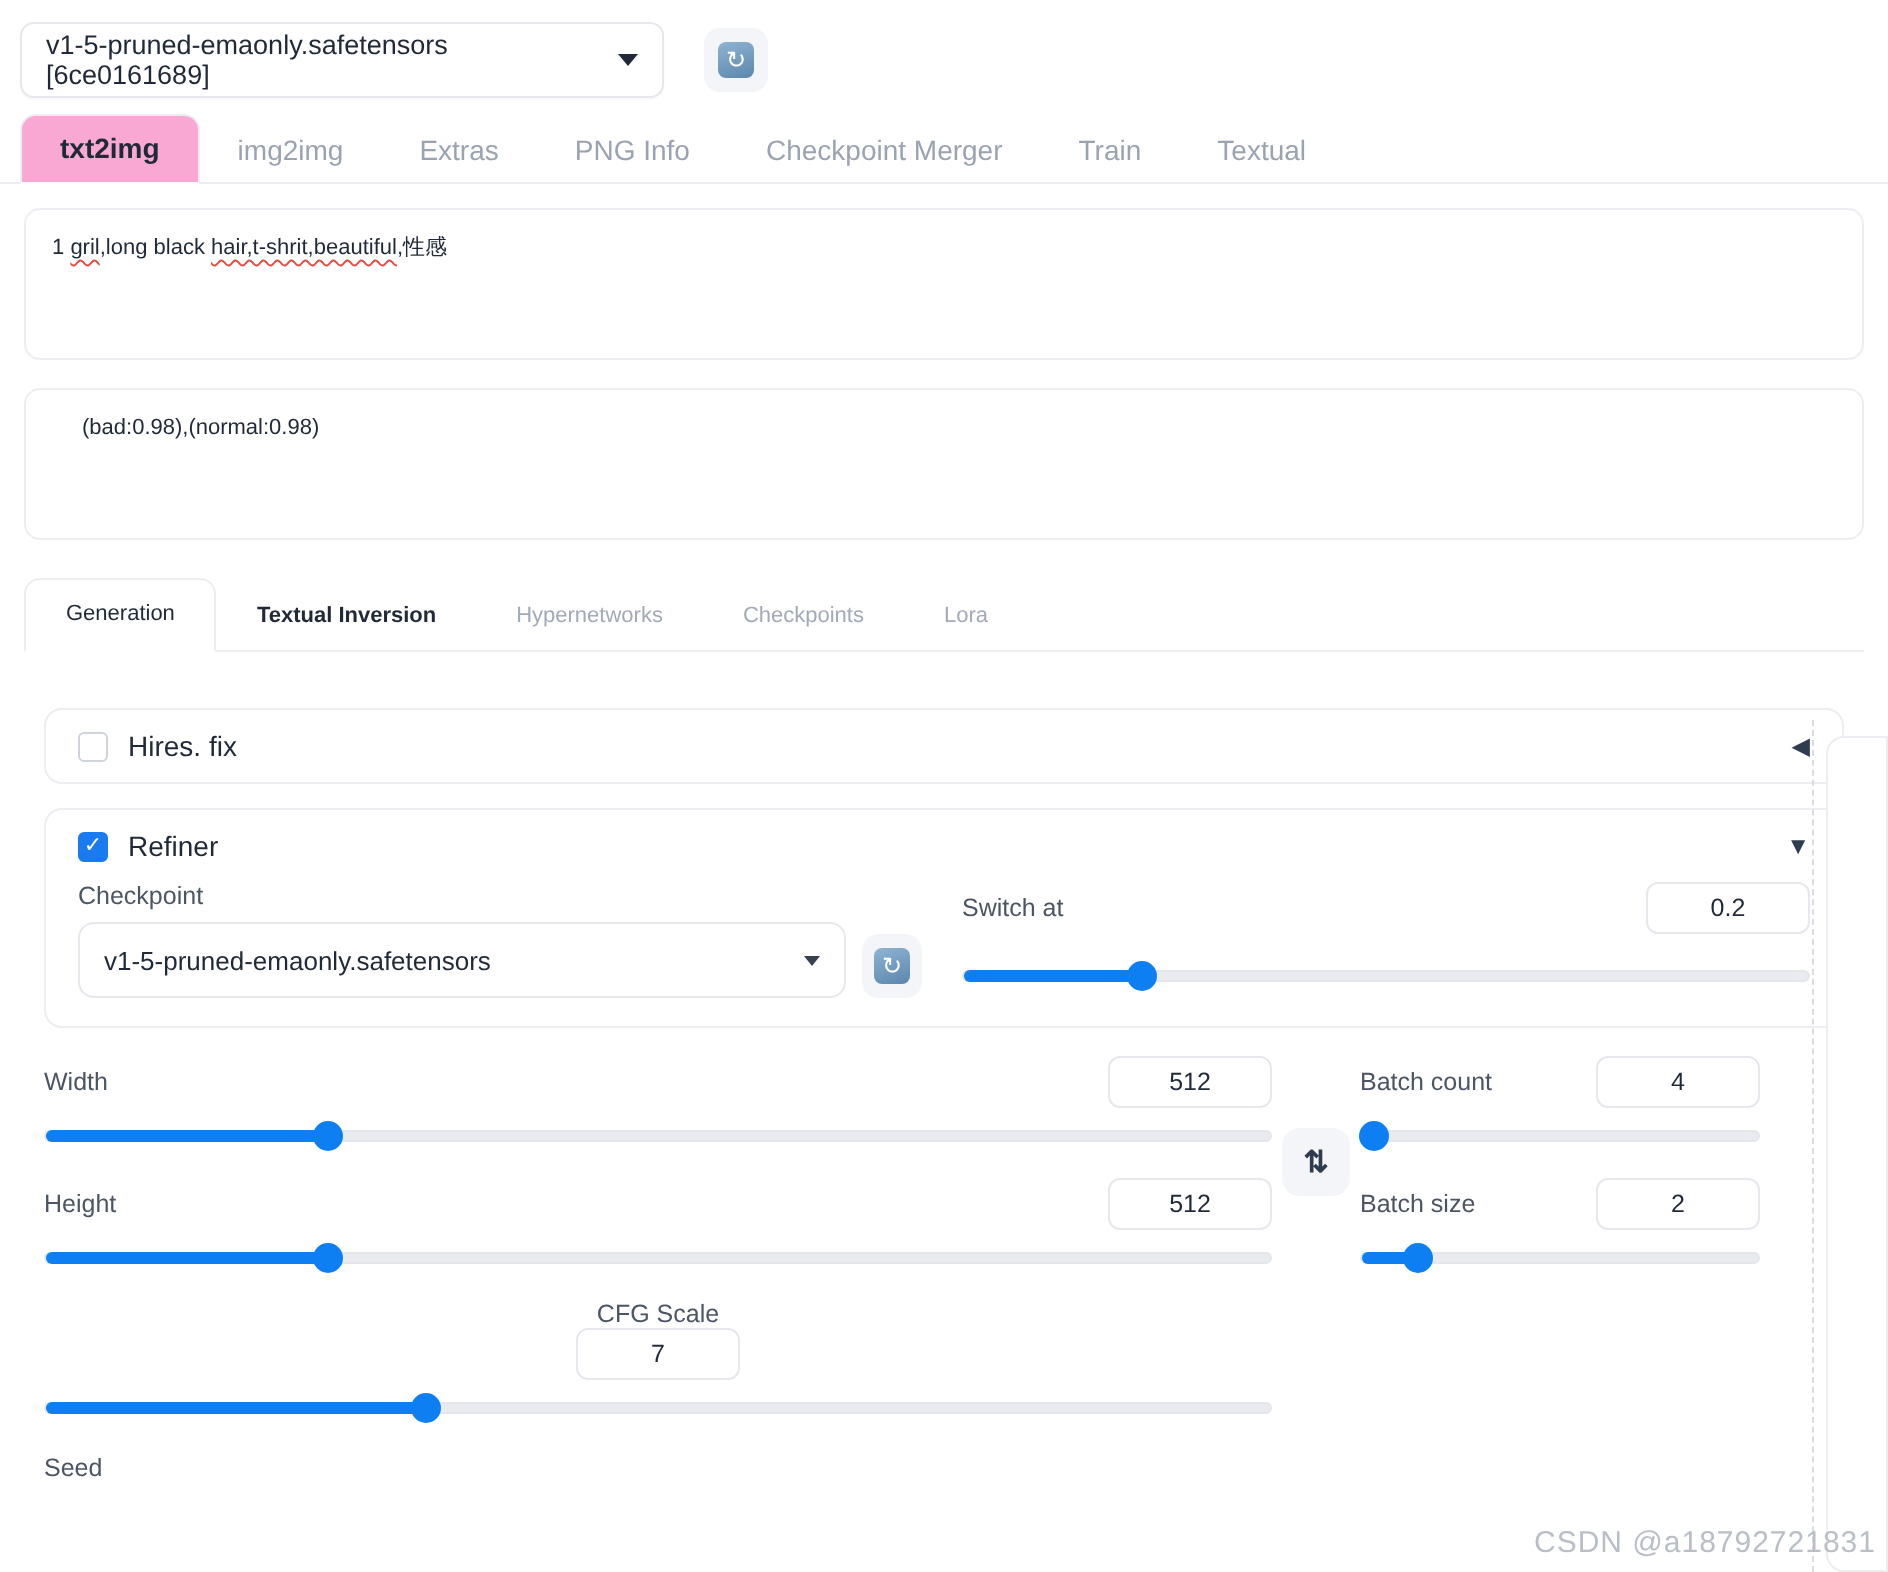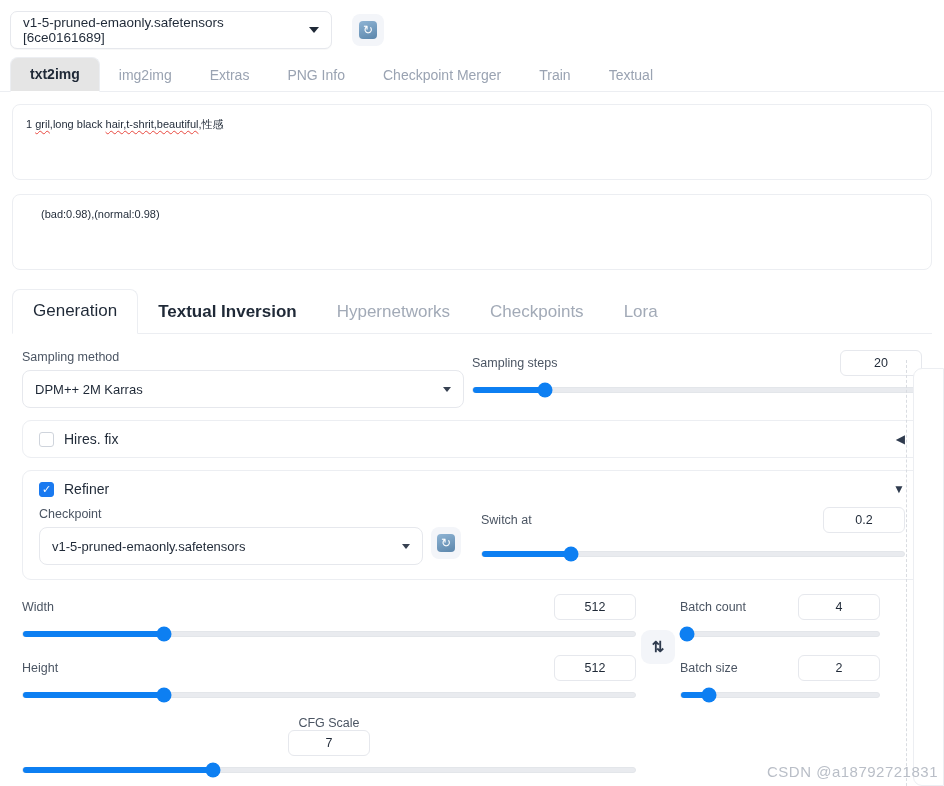--- a/index.html
+++ b/index.html
@@ -65,21 +65,21 @@
   .tab {
     padding: 8px 19px 9px 19px;
     font-size: 14px;
     color: #9aa3b2;
     position: relative;
     top: 1px;
   }
   .tab.active {
     color: #1f2937;
     font-weight: 700;
-    background: #e5e5e5;
+    background: #f9a8d4;
     border: 1px solid #eceef2;
     border-bottom: 1px solid #fff;
     border-radius: 8px 8px 0 0;
   }
 
   
   .promptwrap { padding: 12px 12px 0 12px; }
   .prompt-box {
     border: 1px solid #eceef2;
     border-radius: 8px;
@@ -93,21 +93,21 @@
   .prompt-box.neg { margin-top: 14px; min-height: 76px; padding-left: 28px; }
   .sp { text-decoration: underline; text-decoration-style: wavy;
         text-decoration-color: #e8483f; text-decoration-thickness: 1px;
         text-underline-offset: 2px; }
 
   
   .panel { margin: 18px 12px 0 12px; position: relative; }
   .subtabbar { display: flex; align-items: flex-end; border-bottom: 1px solid #eceef2; }
   .subtab {
     padding: 11px 20px 12px 20px;
-    font-size: 17px;
+    font-size: 11px;
     color: #a2aab7;
     position: relative; top: 1px;
   }
   .subtab.sel { color: #1f2937; font-weight: 700; }
   .subtab.active {
     background: #fff;
     border: 1px solid #eceef2;
     border-bottom: 1px solid #fff;
     border-radius: 8px 8px 0 0;
     color: #1f2937;
@@ -238,61 +238,40 @@
   <div class="subtabbar">
     <div class="subtab active">Generation</div>
     <div class="subtab sel">Textual Inversion</div>
     <div class="subtab">Hypernetworks</div>
     <div class="subtab">Checkpoints</div>
     <div class="subtab">Lora</div>
   </div>
 
   <div class="body">
 
-    <div class="row2">
-      <div class="colL">
-        <span class="lbl">Sampling method</span>
-        <div class="select">
-          <span>DPM++ 2M Karras</span>
-          <span class="mini-caret"></span>
-        </div>
-      </div>
-      <div class="colR">
-        <div class="slider-head">
-          <span class="lbl" style="margin:0">Sampling steps</span>
-          <div class="num">20</div>
-        </div>
-        <div class="slider">
-          <div class="track">
-              <div class="fill" id="f-steps" style="width: 16%; background: rgb(13, 127, 242);"></div>
-              <div class="thumb" id="t-steps" style="left: 16%; background: rgb(13, 127, 242);"></div>
-            </div>
-        </div>
-      </div>
-    </div>
 
     <div class="acc">
       <div class="acc-head">
         <span class="cb"></span>
         <span class="acc-title">Hires. fix</span>
         <span class="tri">◀</span>
       </div>
     </div>
 
     <div class="acc" style="padding-bottom:14px;">
       <div class="acc-head">
         <span class="cb on">✓</span>
         <span class="acc-title">Refiner</span>
         <span class="tri">▼</span>
       </div>
 
       <div class="row2" style="margin-top:10px;">
         <div style="width:428px;">
           <span class="lbl">Checkpoint</span>
-          <div style="display:flex; align-items:flex-start; gap:8px;">
+          <div style="display:flex; align-items:flex-end; gap:8px;">
             <div class="select" style="width:384px;">
               <span>v1-5-pruned-emaonly.safetensors</span>
               <span class="mini-caret"></span>
             </div>
             <div class="icon-btn">
               <span class="refresh-glyph">↻</span>
             </div>
           </div>
         </div>
         <div class="colR" style="padding-left:14px;">

